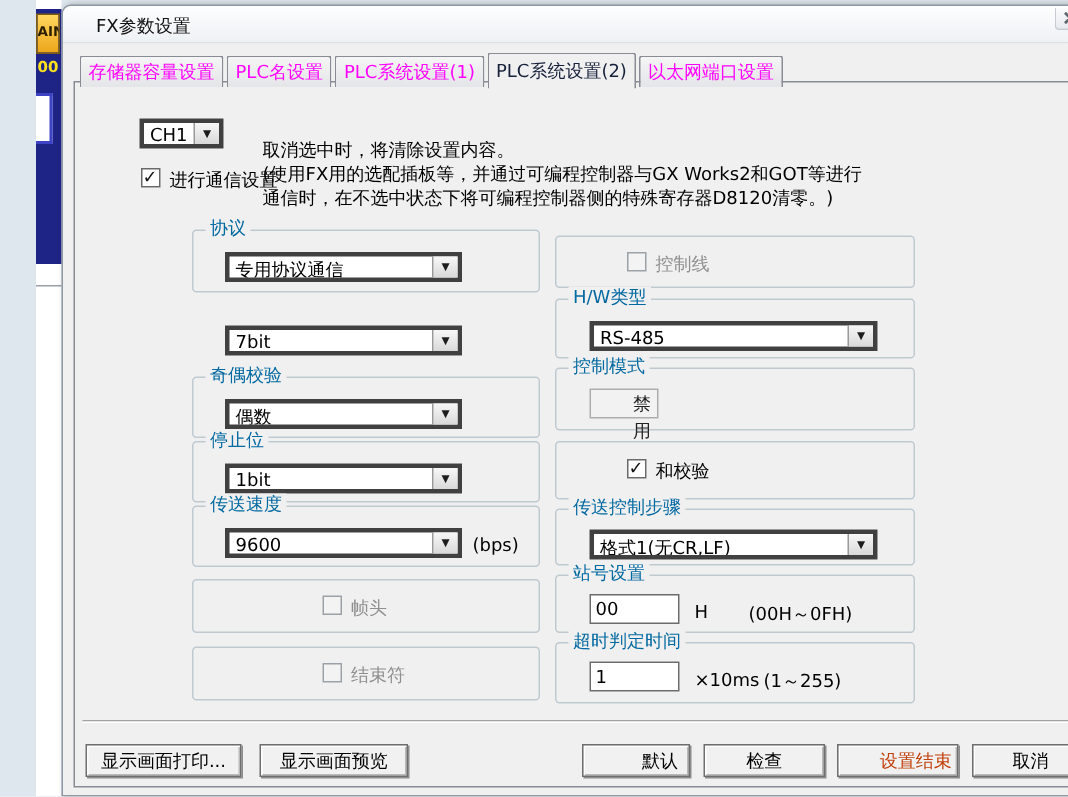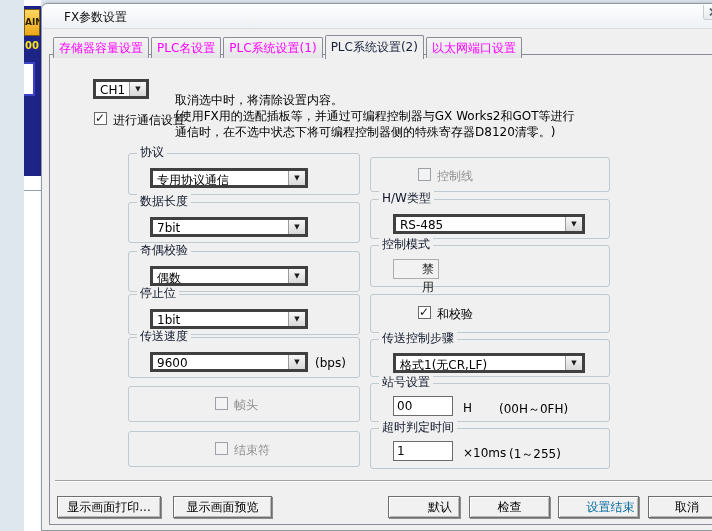--- a/index.html
+++ b/index.html
@@ -54,38 +54,38 @@
                   border-left:1px solid #9a9a9a; display:flex; align-items:center; justify-content:center; }
   .combo .cbtn span { font-size:7px; color:#1c1c1c; line-height:7px; }
 
   .cb { position:absolute; width:13px; height:13px; background:#ffffff; border:1px solid #6a6a6a;
         text-align:center; }
   .cb .check { position:absolute; left:0px; top:-2px; font-size:12px; font-weight:bold; color:#111; }
   .cb.disabled { background:#f3f3f3; border-color:#9ba1a6; }
 
   .grp { position:absolute; border:1px solid #bfc9d0; border-radius:3px; }
   .grp .glabel { position:absolute; top:-9px; left:8px; background:#f0f0f0; padding:0 3px;
-                 font-size:12px; color:#0f172a; white-space:nowrap; line-height:15px; }
+                 font-size:12px; color:#0369a1; white-space:nowrap; line-height:15px; }
   .cblabel { position:absolute; font-size:12px; white-space:nowrap; }
   .cblabel.disabled { color:#8f8f8f; }
 
   .tfield { position:absolute; height:20px; background:#ffffff; border:1px solid #6b6b6b;
             font-family:"DejaVu Sans","Liberation Sans",sans-serif;
             font-size:12px; padding:0 3px; }
   .flat-box { position:absolute; height:20px; background:#f2f2f2; border:1px solid #adadad;
               text-align:center; line-height:18px; font-size:12px; color:#222; }
   .lab { position:absolute; font-size:12px; white-space:nowrap; }
 
   .sep { position:absolute; left:13px; top:476px; width:673px; height:2px;
          border-top:1px solid #a3a3a3; border-bottom:1px solid #ffffff; }
 
   .pbtn { position:absolute; height:22px; background:#f1f1f1; border:1px solid #6e6e6e;
           box-shadow:inset 1px 1px 0 #ffffff, inset -1px -1px 0 #b9b9b9, 1px 1px 0 rgba(60,60,60,.55);
           font-size:12px; text-align:center; line-height:20px; white-space:nowrap; cursor:default; }
-  .pbtn.accent { color:#0369a1;padding-left:24px; }
+  .pbtn.accent { color:#c2410c;padding-left:24px; }
 </style>
 </head>
 <body>
 
 <div id="root">
 
   <div class="bg-strip">
     <div class="bg-navy"></div>
     <div class="bg-badge">AIN</div>
     <div class="bg-num">00</div>
@@ -136,23 +136,20 @@
     <div class="grp" style="left:86px; top:149px; width:232px; height:42px;">
       <span class="glabel">协议</span>
     </div>
     <div class="combo" style="left:108px; top:164px; width:158px;">
       <span class="ctext">专用协议通信</span>
       <span class="cbtn">
           <span>▼</span>
         </span>
     </div>
 
-    <div class="grp" style="left:86px; top:198px; width:232px; height:41px;">
-      <span class="glabel">数据长度</span>
-    </div>
     <div class="combo" style="left:108px; top:213px; width:158px;">
       <span class="ctext">7bit</span>
       <span class="cbtn">
           <span>▼</span>
         </span>
     </div>
 
     <div class="grp" style="left:86px; top:247px; width:232px; height:41px;">
       <span class="glabel">奇偶校验</span>
     </div>

